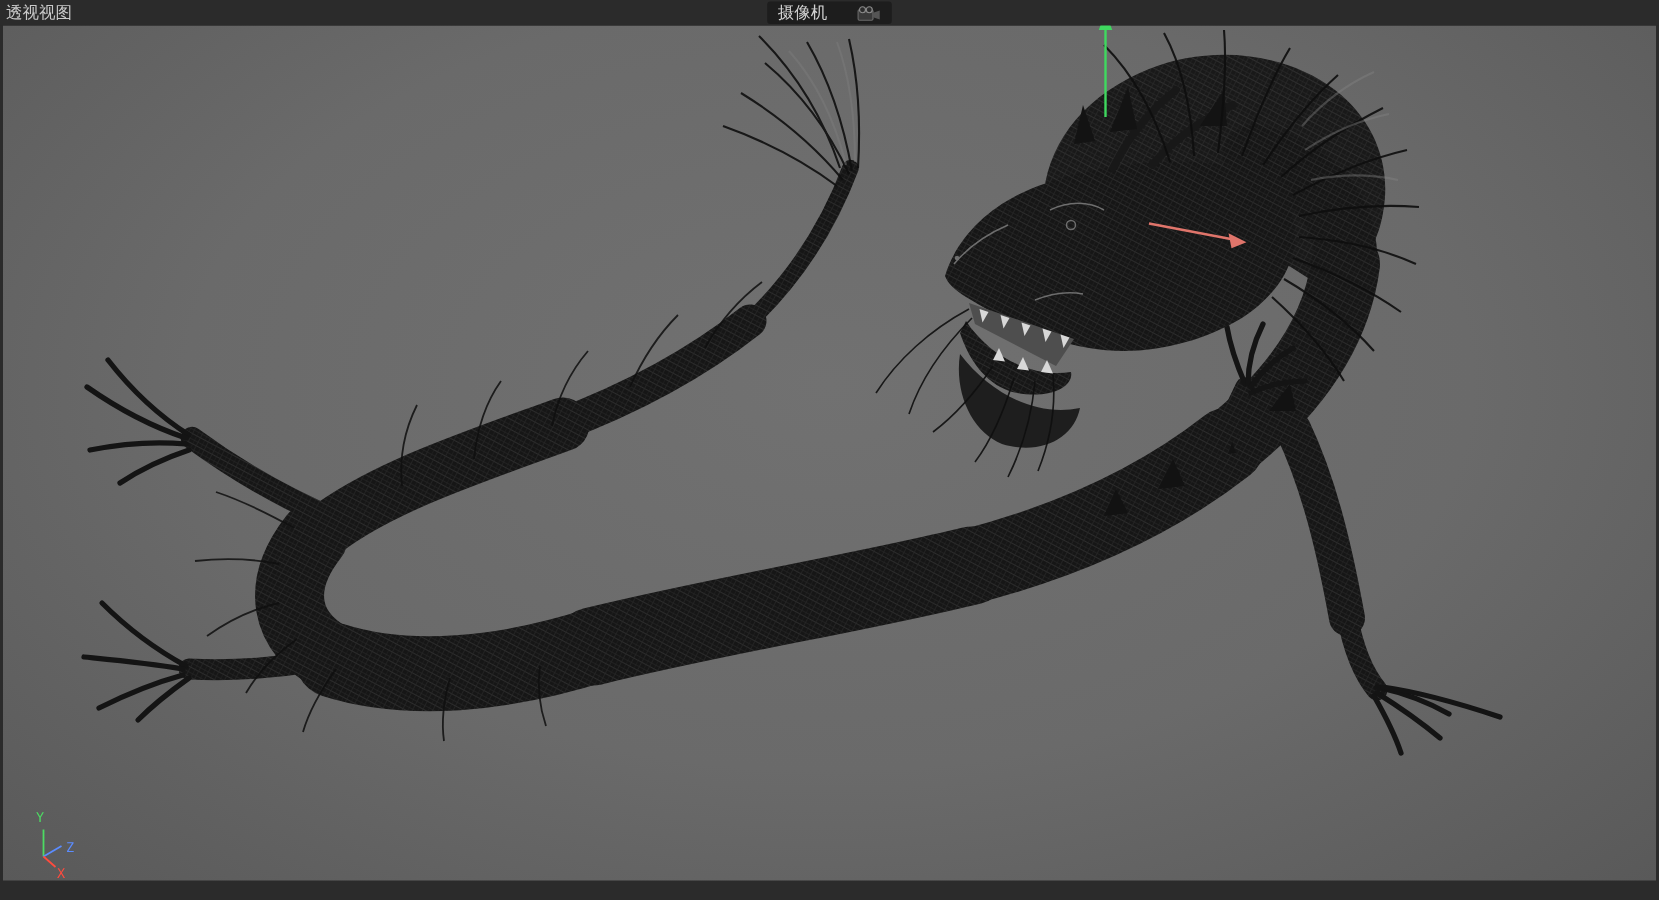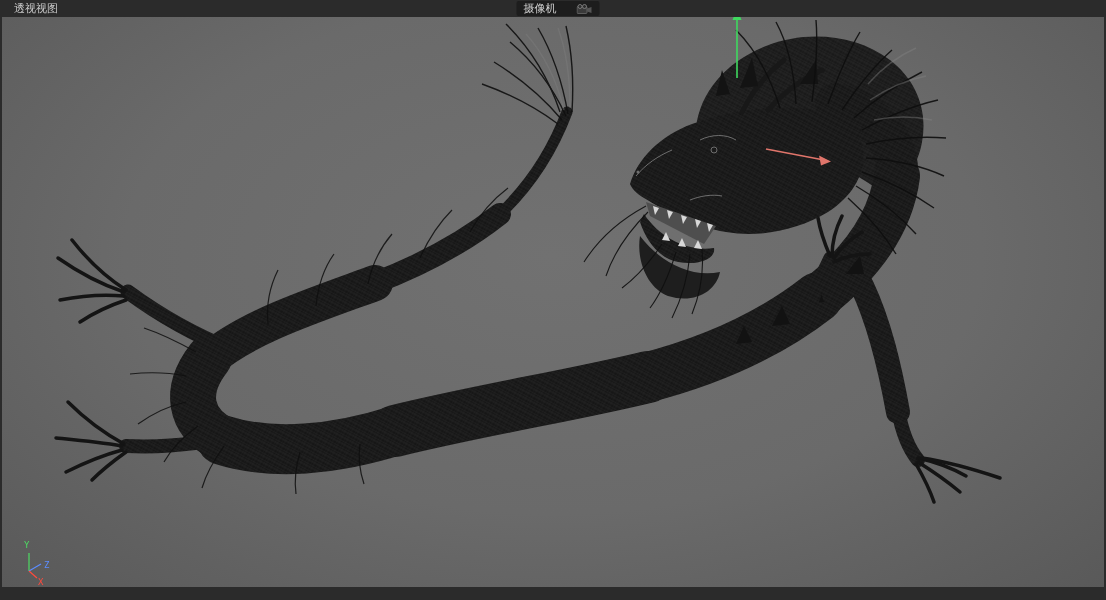--- a/index.html
+++ b/index.html
@@ -6,21 +6,21 @@
   .app{
     position:relative;width:1106px;height:600px;overflow:hidden;
     font-family:"DejaVu Sans","Liberation Sans",sans-serif;
     background:#2b2b2b;user-select:none;
   }
   .viewport-bg{
     position:absolute;left:2px;right:2px;top:17px;bottom:13px;
     background:radial-gradient(ellipse at 50% 42%, #717171 0%, #6a6a6a 55%, #595959 100%);
   }
   .scene{position:absolute;inset:0;}
-  .top-bar{position:absolute;top:0;left:0;right:0;height:17px;background:#2b2b2b;margin-left:10px;}
+  .top-bar{position:absolute;top:0;left:0;right:0;height:17px;background:#2b2b2b;}
   .viewport-label{position:absolute;top:2px;left:4px;font-size:11px;line-height:13px;color:#c9c9c9;}
   .camera-tab{
     position:absolute;top:1px;left:50%;transform:translateX(-50%);
     height:15px;display:flex;align-items:center;gap:20px;
     background:#1d1d1d;border-radius:2px;padding:0 7px;
     color:#d2d2d2;font-size:11px;line-height:15px;cursor:pointer;
   }
   .camera-tab .icon{display:flex;align-items:center;}
   .status-bar{
     position:absolute;bottom:0;left:0;right:0;height:13px;background:#1d1d1d;

